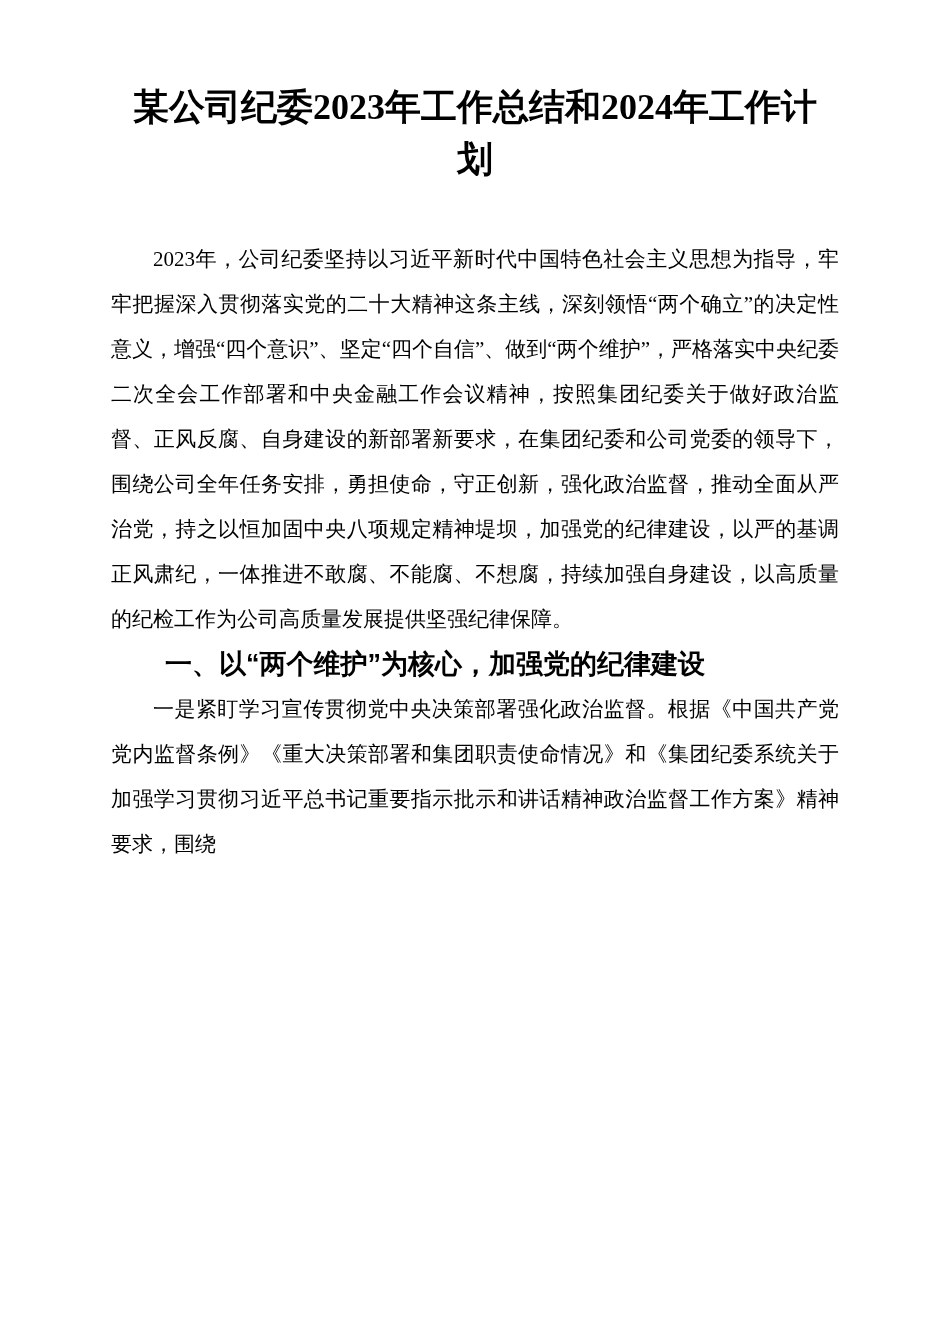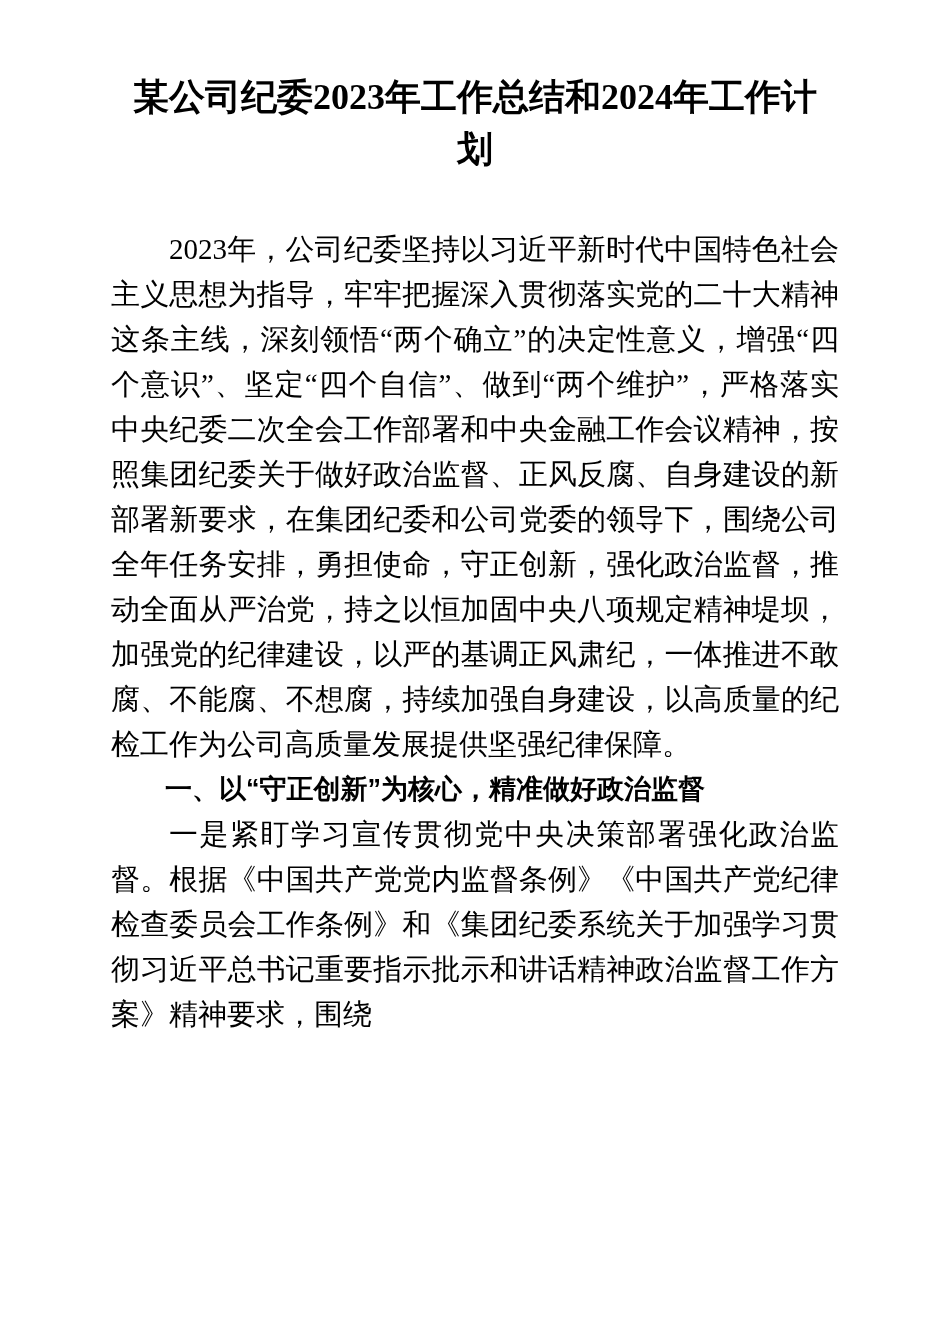--- a/index.html
+++ b/index.html
@@ -10,38 +10,38 @@
   .page {
     position: relative;
     width: 950px;
     height: 1344px;
     background: #ffffff;
     overflow: hidden;
     color: #000000;
   }
   .content {
     width: 728px;
-    margin: 7px auto;
+    margin: 17px auto;
     padding-top: 64px;
   }
   .doc-title {
     font-family: "Liberation Serif", serif;
     font-weight: 700;
     font-size: 36px;
     line-height: 52px;
     text-align: center;
     color: #000000;
     margin: 0 0 52px 0;
   }
   .doc-title .title-line {
     display: block;
   }
   .para {
     font-family: "Liberation Serif", serif;
-    font-size: 29px;
+    font-size: 21px;
     line-height: 45px;
     text-align: justify;
     text-justify: inter-ideograph;
     text-indent: 2em;
     margin: 0;
     color: #000000;
   }
   .heading {
     font-family: "Liberation Sans", sans-serif;
     font-weight: 700;
@@ -61,19 +61,19 @@
 <div class="page">
   <div class="content">
 
     <h1 class="doc-title">
       <span class="title-line">某公司纪委2023年工作总结和2024年工作计</span>
       <span class="title-line">划</span>
     </h1>
 
     <p class="para">2023年，公司纪委坚持以习近平新时代中国特色社会主义思想为指导，牢牢把握深入贯彻落实党的二十大精神这条主线，深刻领悟“两个确立”的决定性意义，增强“四个意识”、坚定“四个自信”、做到“两个维护”，严格落实中央纪委二次全会工作部署和中央金融工作会议精神，按照集团纪委关于做好政治监督、正风反腐、自身建设的新部署新要求，在集团纪委和公司党委的领导下，围绕公司全年任务安排，勇担使命，守正创新，强化政治监督，推动全面从严治党，持之以恒加固中央八项规定精神堤坝，加强党的纪律建设，以严的基调正风肃纪，一体推进不敢腐、不能腐、不想腐，持续加强自身建设，以高质量的纪检工作为公司高质量发展提供坚强纪律保障。</p>
 
-    <p class="heading">一、以“守正创新”为核心，精准做好政治监督</p>
+    <p class="heading">一、以“两个维护”为核心，加强党的纪律建设</p>
 
 
-    <p class="para"><span class="lead-bold">一是紧盯学习宣传贯彻党中央决策部署强化政治监督。</span><span>根据《中国共产党党内监督条例》《中国共产党纪律检查委员会工作条例》和《集团纪委系统关于加强学习贯彻习近平总书记重要指示批示和讲话精神政治监督工作方案》精神要求，围绕</span></p>
+    <p class="para"><span class="lead-bold">一是紧盯学习宣传贯彻党中央决策部署强化政治监督。</span><span>根据《中国共产党党内监督条例》《重大决策部署和集团职责使命情况》和《集团纪委系统关于加强学习贯彻习近平总书记重要指示批示和讲话精神政治监督工作方案》精神要求，围绕</span></p>
 
   </div>
 </div>
 
 </body></html>

